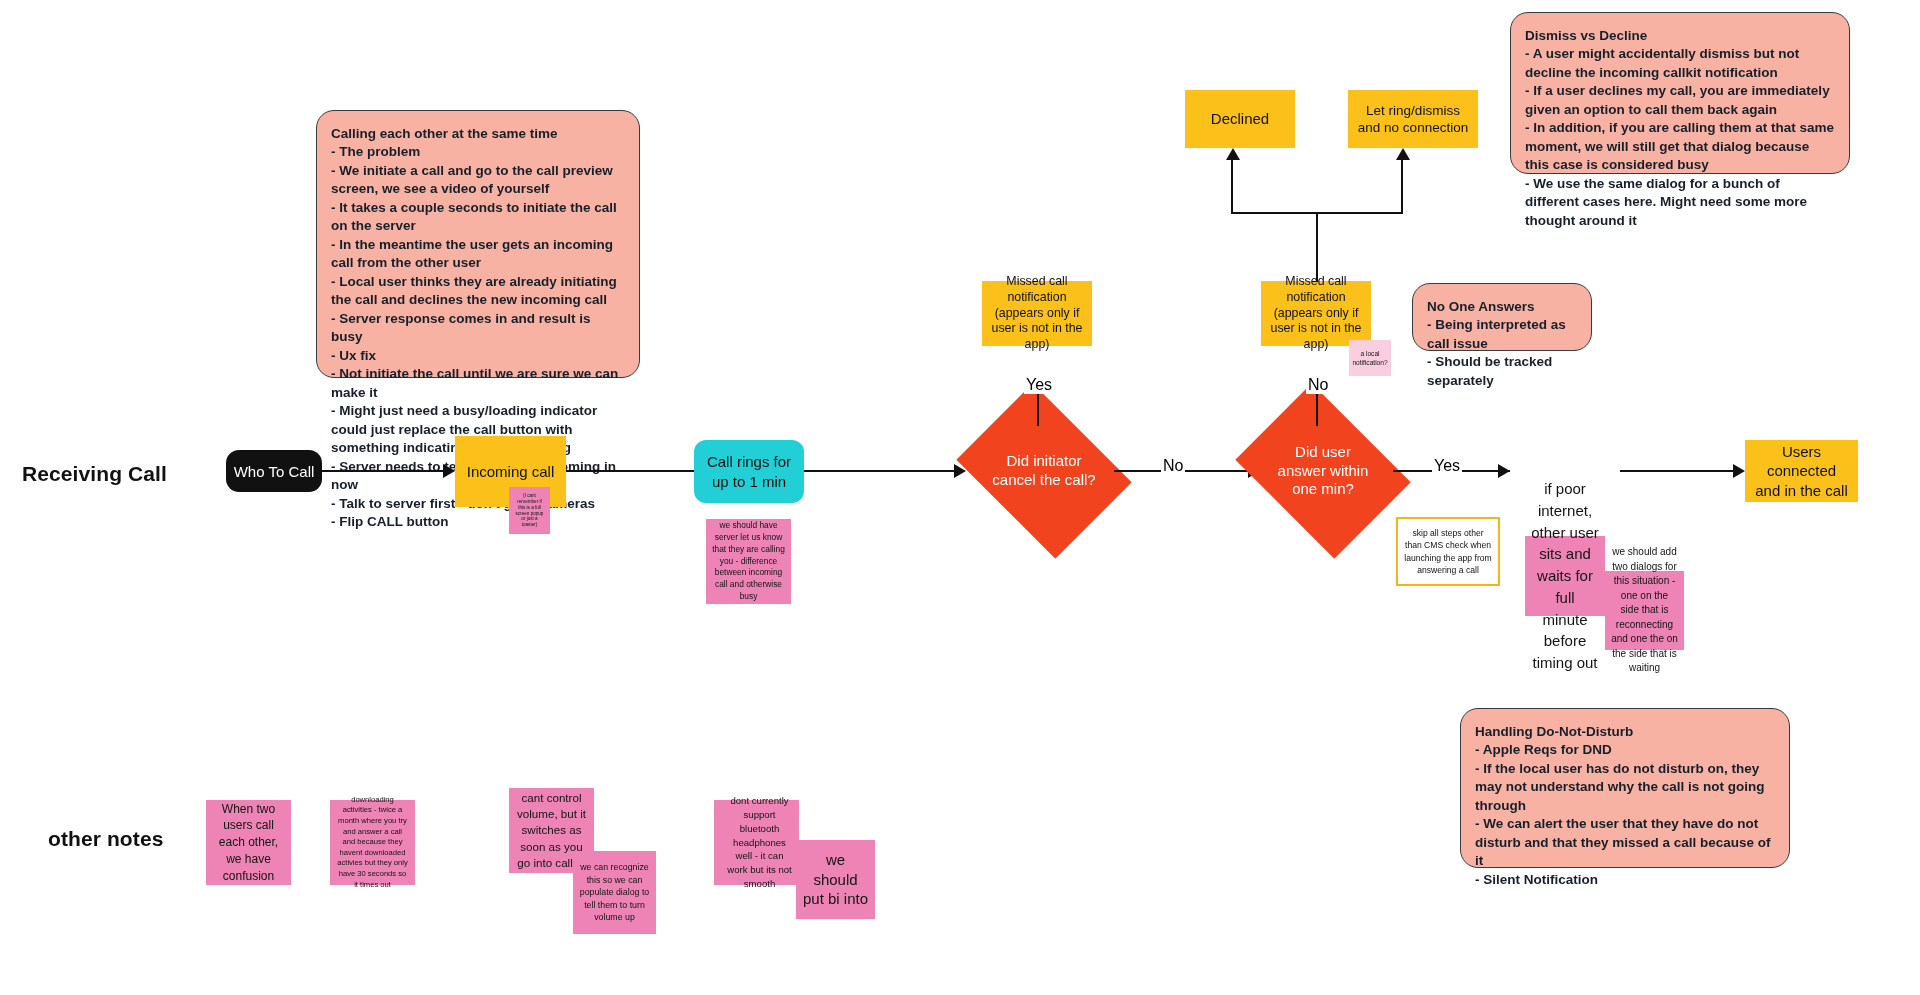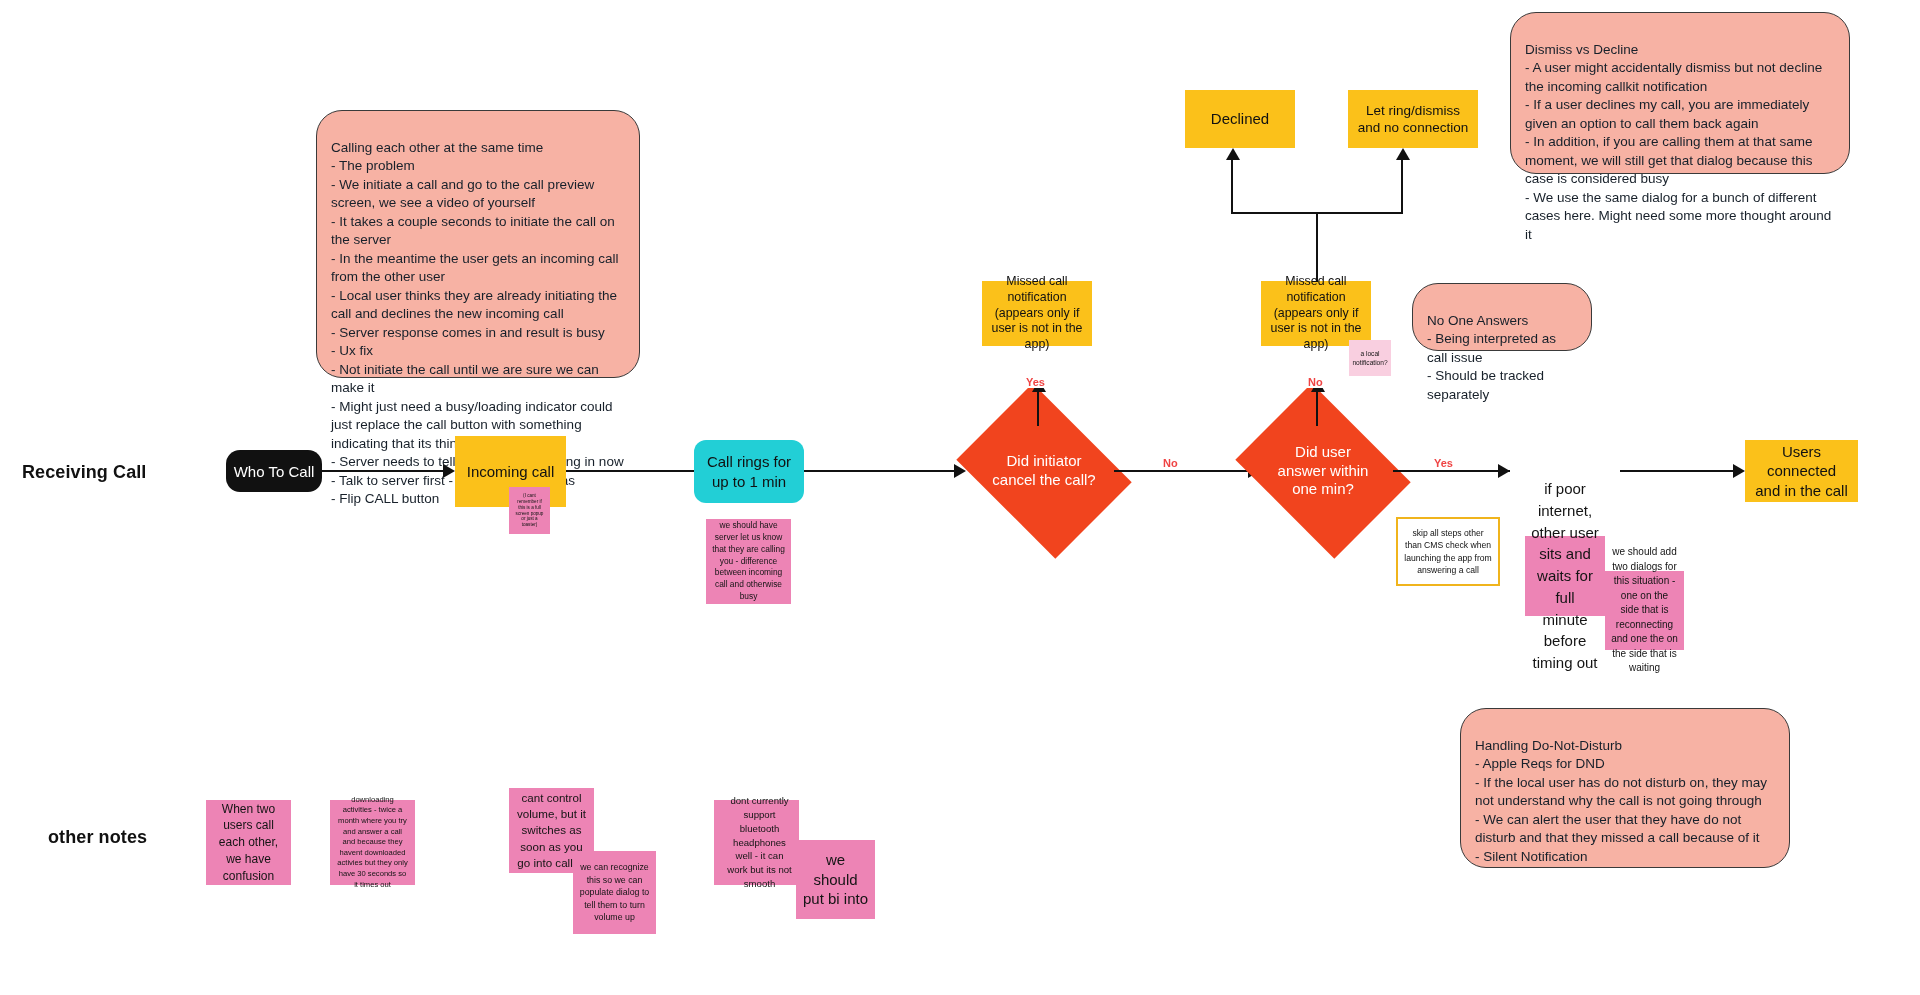--- a/index.html
+++ b/index.html
@@ -7,55 +7,55 @@
     width:1920px;height:995px;position:relative;overflow:hidden;
     font-family:"Liberation Sans", sans-serif;
     color:#111111;
   }
   .canvas{position:absolute;inset:0;}
 
   
   .node{position:absolute;box-sizing:border-box;display:flex;align-items:center;justify-content:center;text-align:center;}
 
   
-  .lane-title{position:absolute;font-weight:bold;font-size:18px;color:#111;letter-spacing:.1px;white-space:nowrap;}
+  .lane-title{position:absolute;font-weight:bold;font-size:21px;color:#111;letter-spacing:.1px;white-space:nowrap;}
 
   
   .n-terminal{background:#111111;color:#ffffff;border-radius:14px;font-size:15px;}
 
   
   .n-yellow{background:#fbc11a;color:#111111;font-size:15px;line-height:1.28;padding:6px 8px;}
 
   
   .n-cyan{background:#22cfd6;color:#111111;border-radius:12px;font-size:15px;line-height:1.28;padding:6px 10px;}
 
   
   .n-diamond{position:absolute;}
   .n-diamond .dia{position:absolute;inset:0;background:#f1441e;transform:rotate(45deg);}
   .n-diamond .dtxt{position:absolute;inset:0;display:flex;align-items:center;justify-content:center;
       text-align:center;color:#ffffff;font-size:15px;line-height:1.25;z-index:2;padding:0 18px;box-sizing:border-box;}
 
   
-  .n-comment{position:absolute;background:#f7b2a4;border:1px solid #3a3a3a;border-radius:26px;
-      box-sizing:border-box;padding:28px 14px;font-size:13.5px;line-height:1.37;color:#17202a;white-space:pre-line;}
+  .n-comment{position:absolute;background:#f7b2a4;border:1px solid #3a3a3a;border-radius:18px;
+      box-sizing:border-box;padding:14px 14px;font-size:13.5px;line-height:1.37;color:#17202a;white-space:pre-line;font-weight:bold;}
 
   
   .sticky{position:absolute;background:#ed84b5;box-sizing:border-box;display:flex;align-items:center;
       justify-content:center;text-align:center;color:#141414;white-space:pre-line;padding:6px;}
   .sticky.light{background:#f9cfe0;}
   .sticky.outline{background:#ffffff;border:2px solid #f0b41c;text-align:center;}
 
   
   .ln{position:absolute;background:#111111;}
   .ln.h{height:2.4px;}
   .ln.v{width:2.4px;}
   .arrow{position:absolute;width:0;height:0;}
   .arrow.r{border-top:7px solid transparent;border-bottom:7px solid transparent;border-left:12px solid #111;}
   .arrow.u{border-left:7px solid transparent;border-right:7px solid transparent;border-bottom:12px solid #111;}
-  .edge-label{position:absolute;font-size:11px;color:#ef4444;background:#fff;padding:0 2px;white-space:nowrap;font-weight:bold;}
+  .edge-label{position:absolute;font-size:16px;color:#000000;background:#fff;padding:0 2px;white-space:nowrap;}
 </style>
 </head>
 <body>
 
 <div class="canvas">
 
   <div class="lane-title" style="left:22px;top:462px;">Receiving Call</div>
   <div class="lane-title" style="left:48px;top:827px;">other notes</div>
 
   <div class="n-comment" style="left:316px;top:110px;width:324px;height:268px;">Calling each other at the same time
@@ -81,21 +81,21 @@
   <div class="n-comment" style="left:1412px;top:283px;width:180px;height:68px;">No One Answers
 - Being interpreted as call issue
 - Should be tracked separately</div>
 
   <div class="n-comment" style="left:1460px;top:708px;width:330px;height:160px;">Handling Do-Not-Disturb
 - Apple Reqs for DND
 - If the local user has do not disturb on, they may not understand why the call is not going through
 - We can alert the user that they have do not disturb and that they missed a call because of it
 - Silent Notification</div>
 
-  <div class="node n-terminal" style="left:226px;top:450px;width:96px;height:42px;">Who To Call</div>
+  <div class="node n-terminal" style="left:226px;top:450px;width:96px;height:42px;border-radius:13px;">Who To Call</div>
 
   <div class="ln h" style="left:315px;top:470px;width:128px;"></div>
   <div class="arrow r" style="left:443px;top:464px;"></div>
 
   <div class="node n-yellow" style="left:455px;top:436px;width:111px;height:71px;">Incoming call</div>
 
   <div class="sticky" style="left:509px;top:487px;width:41px;height:47px;font-size:4.6px;line-height:1.28;">(I cant remember if this is a full screen popup or just a toaster)</div>
 
   <div class="ln h" style="left:566px;top:470px;width:130px;"></div>
   <div class="arrow r" style="left:696px;top:464px;"></div>

